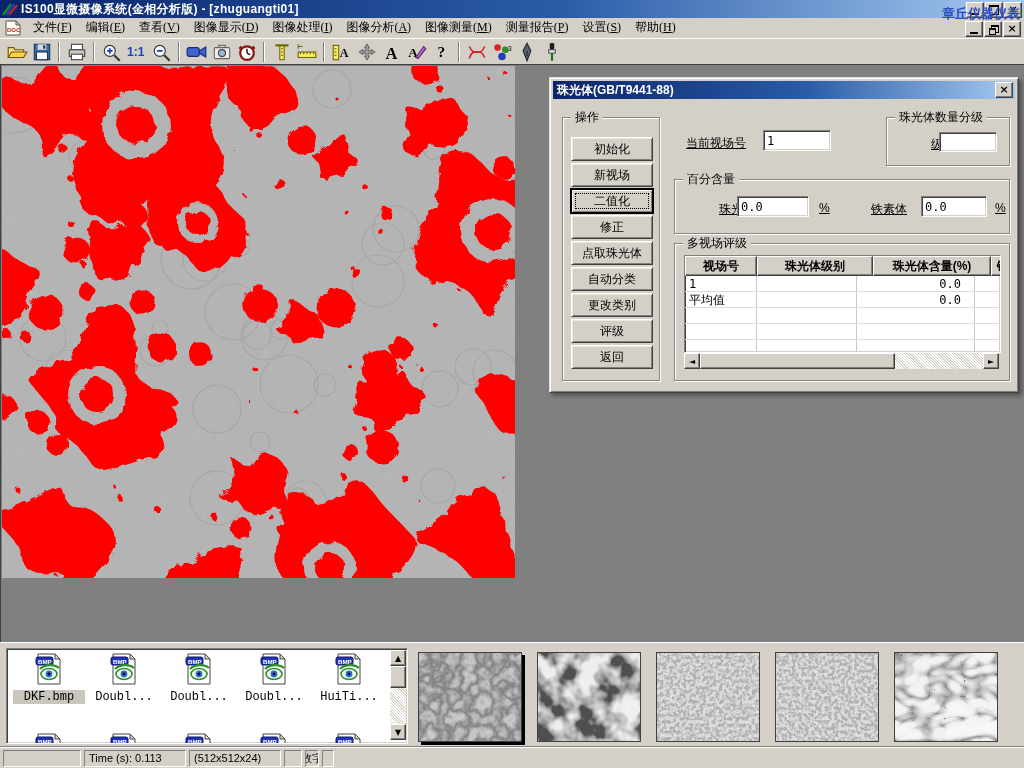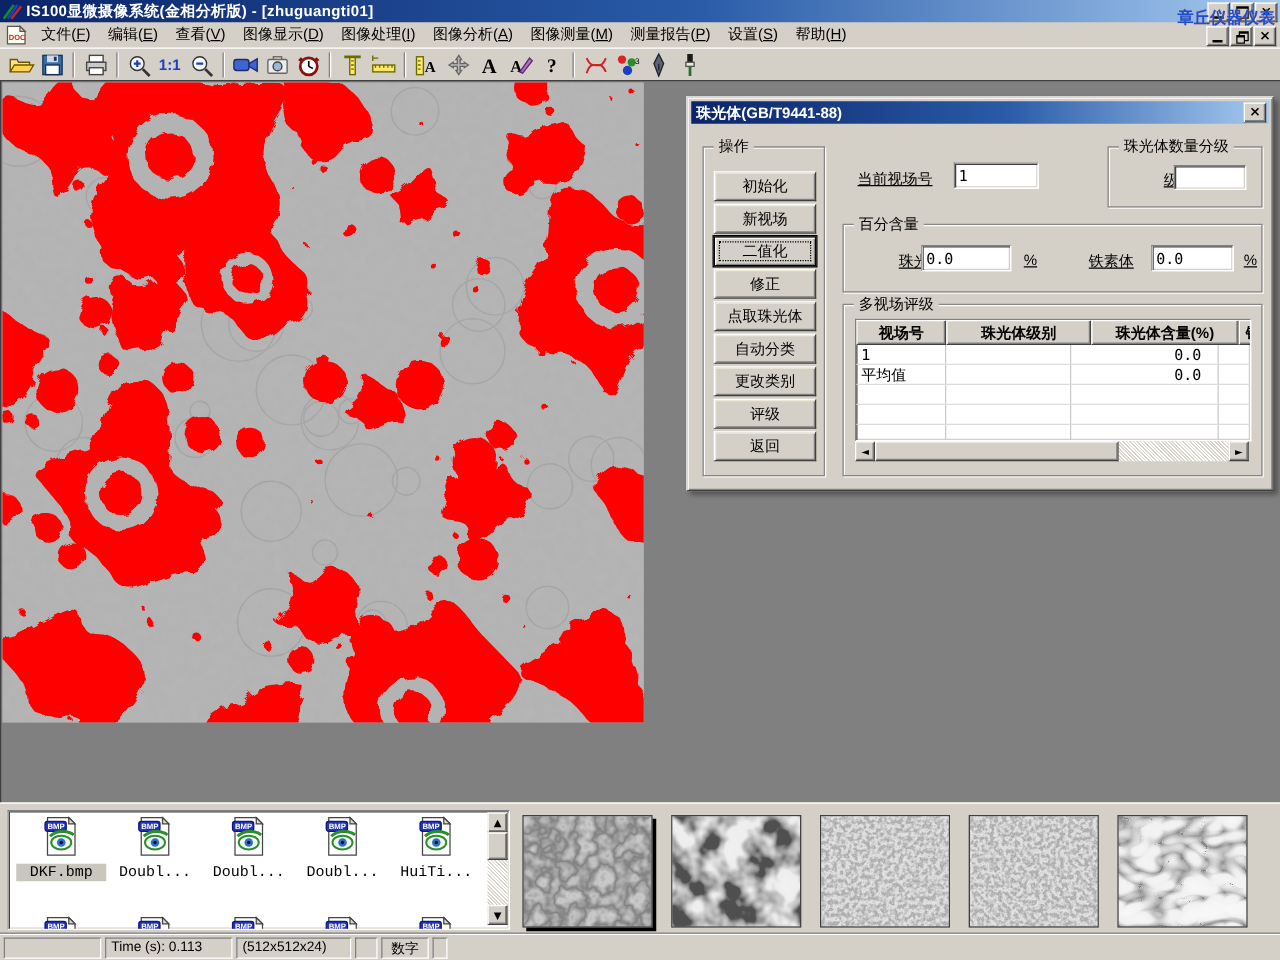--- a/index.html
+++ b/index.html
@@ -29,21 +29,21 @@
   .g-restore{position:relative;width:9px;height:8px;}
   .g-restore:before{content:"";position:absolute;left:2px;top:0;width:6px;height:5px;border:1px solid #000;border-top-width:2px;}
   .g-restore:after{content:"";position:absolute;left:0;top:3px;width:5px;height:4px;border:1px solid #000;border-top-width:2px;background:#d4d0c8;}
   .g-close{font-weight:bold;font-size:11px;font-family:"DejaVu Sans",sans-serif;margin-top:-1px;}
   #watermark{position:absolute;right:4px;top:5px;z-index:60;color:#1d4ed8;font-size:13px;font-weight:bold;
     pointer-events:none;text-shadow:0 0 1px rgba(255,150,60,.6);white-space:nowrap;}
   
   #menubar{position:absolute;left:0;top:18px;width:1024px;height:20px;background:#d4d0c8;
     display:flex;align-items:center;font-size:12px;color:#000;box-sizing:border-box;padding-left:2px;}
   #menubar .doc-icon{width:18px;height:16px;margin:0 4px 0 2px;flex:none;}
-  .menu-item{padding:2px 7px 3px 7px;white-space:nowrap;}
+  .menu-item{padding:2px 7px 3px 7px;white-space:nowrap;font-family:Liberation Serif, serif;}
   .menu-item u{text-decoration:underline;}
   #mdi-btns{position:absolute;right:3px;top:21px;display:flex;gap:1px;z-index:5;}
   
   #toolbar{position:absolute;left:0;top:38px;width:1024px;height:26px;background:#d4d0c8;
     border-top:1px solid #ffffff;display:flex;align-items:center;padding-left:4px;box-sizing:border-box;}
   .tb-btn{width:25px;height:22px;display:flex;align-items:center;justify-content:center;flex:none;}
   .tb-sep{width:0;height:20px;border-left:1px solid #808080;border-right:1px solid #ffffff;margin:0 4px;flex:none;}
   
   #workspace{position:absolute;left:0;top:64px;width:1024px;height:578px;background:#808080;
     box-shadow:inset 1px 1px 0 #404040;}
@@ -799,15 +799,15 @@
         </svg>
       </div>
     </div>
 </div>
 
 <div id="statusbar">
   <span class="status-pane" style="width:78px;"></span>
   <span class="status-pane" style="width:102px;">Time (s): 0.113</span>
   <span class="status-pane" style="width:92px;">(512x512x24)</span>
   <span class="status-pane" style="width:18px;"></span>
-  <span class="status-pane" style="width:38px;justify-content:center;">数字</span>
+  <span class="status-pane" style="width:14px;justify-content:center;">数字</span>
   <span class="status-pane" style="width:12px;"></span>
 </div>
 
 </body></html>

